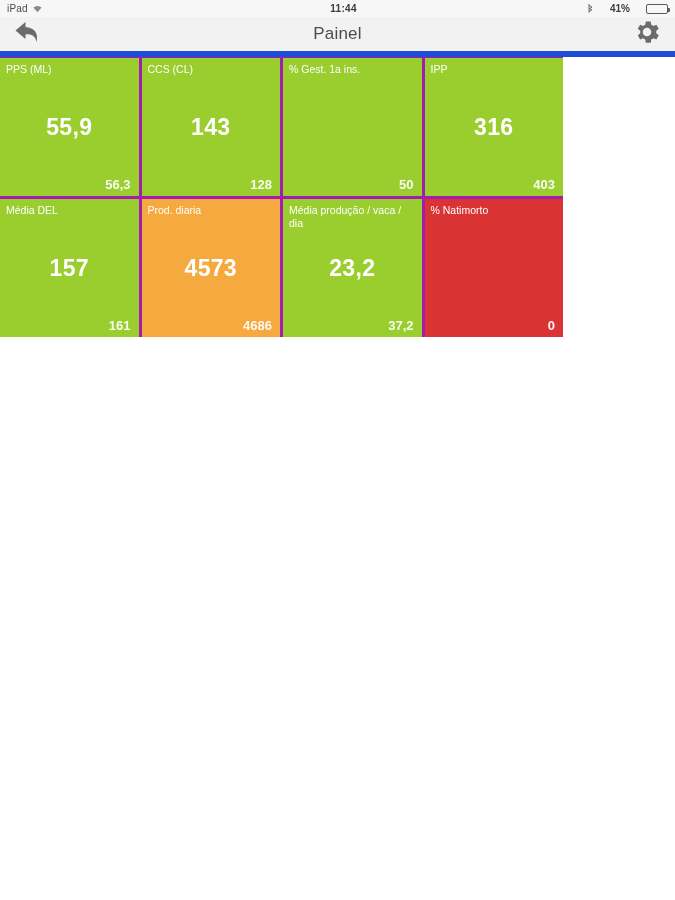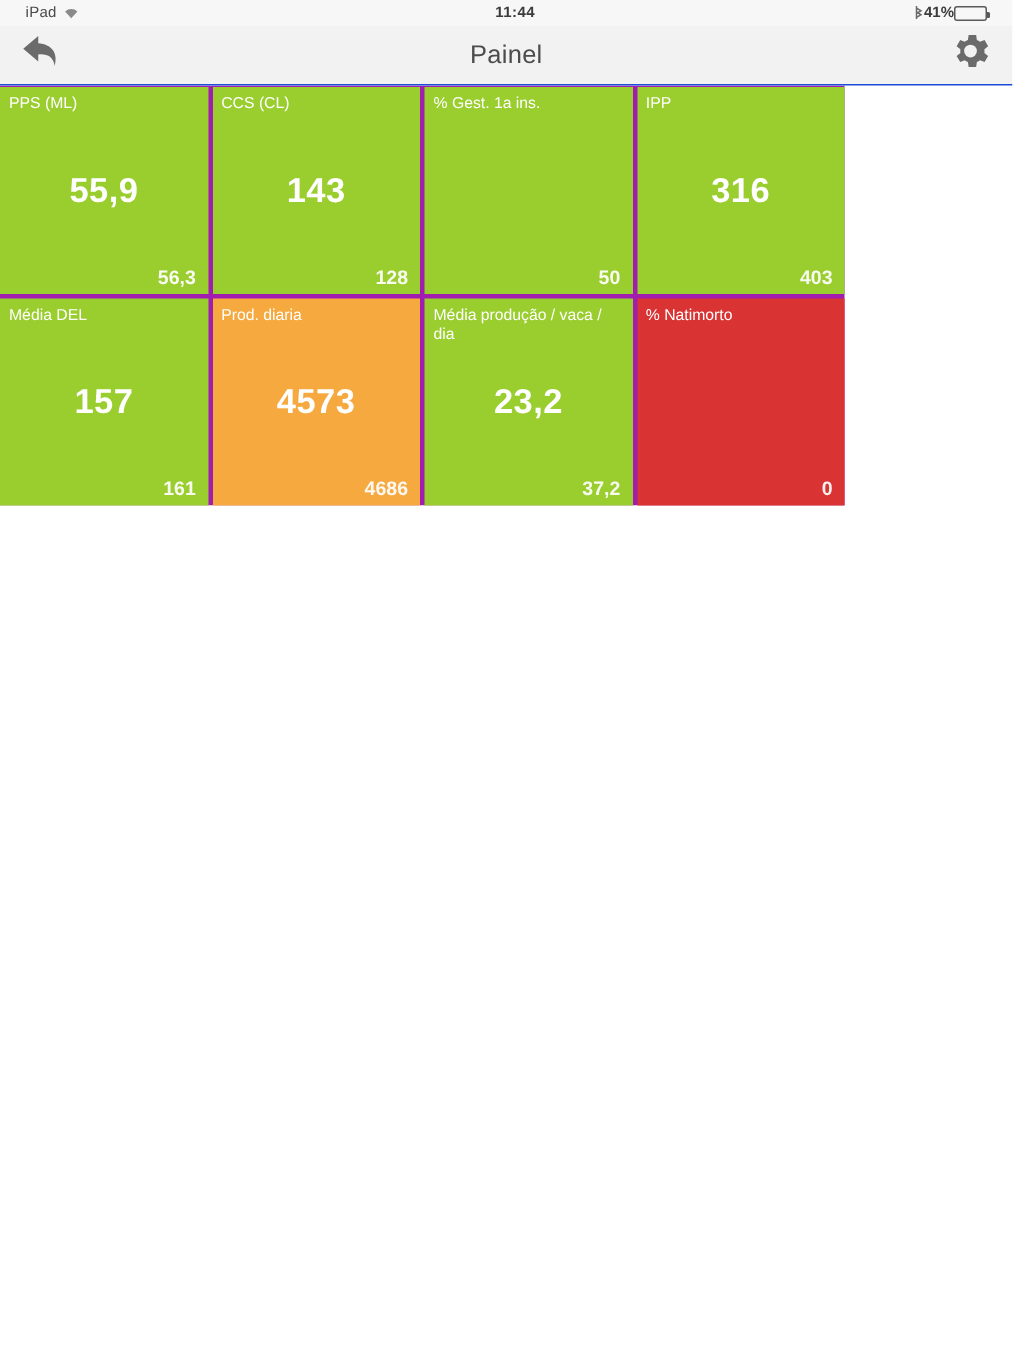--- a/index.html
+++ b/index.html
@@ -14,21 +14,21 @@
   
   .status-bar {
     height: 17px;
     width: 675px;
     background: #f7f7f7;
     display: flex;
     align-items: center;
     position: relative;
     font-size: 10px;
     color: #4a4a4a;
-    padding: 0 17px;
+    padding: 0 7px;
   }
   .status-left {
     display: flex;
     align-items: center;
     gap: 4px;
   }
   .status-device { font-size: 10px; color: #4a4a4a; letter-spacing: .2px; }
   .wifi-icon { display: inline-block; width: 11px; height: 9px; }
   .status-center {
     position: absolute;
@@ -37,21 +37,21 @@
     font-size: 10px;
     font-weight: bold;
     color: #3c3c3c;
     letter-spacing: .3px;
     margin-left: 12px;
   }
   .status-right {
     margin-left: auto;
     display: flex;
     align-items: center;
-    gap: 0;
+    gap: 16px;
     z-index: 2;
   }
   .bt-icon { display: inline-block; width: 7px; height: 11px; }
   .battery-pct { font-size: 10px; font-weight: bold; color: #3c3c3c; }
   .battery {
     width: 22px; height: 10px;
     border: 1px solid #5a5a5a;
     border-radius: 2px;
     position: relative;
     padding: 1px;
@@ -69,21 +69,21 @@
     width: 41%;
     background: #3c3c3c;
     border-radius: 1px;
   }
 
   
   .nav-bar {
     height: 40px;
     width: 675px;
     background: #f2f2f2;
-    border-bottom: 1px solid #1d4ed8;
+    border-bottom: 6px solid #1d4ed8;
     display: flex;
     align-items: center;
     position: relative;
     padding: 0 10px;
   }
   .nav-title {
     position: absolute;
     left: 0; right: 0;
     text-align: center;
     font-size: 17px;

